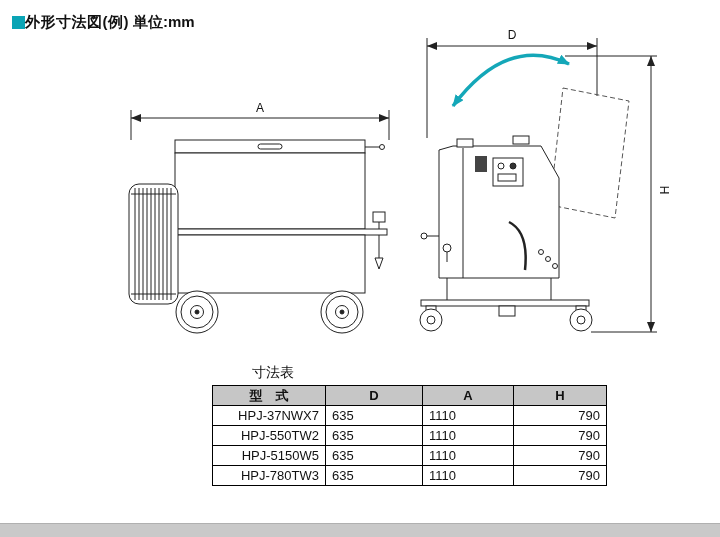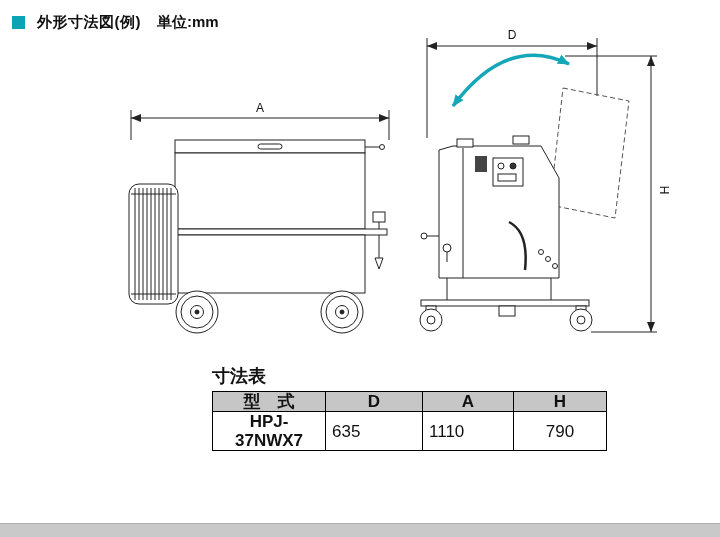--- a/index.html
+++ b/index.html
@@ -1,44 +1,44 @@
 <!DOCTYPE html>
 <html><head>
 <meta charset="utf-8">
 <style>
   html,body{margin:0;padding:0;background:#fff;}
   body{
     width:720px;height:537px;position:relative;overflow:hidden;
     font-family:"Liberation Sans","DejaVu Sans",sans-serif;color:#111;
   }
   
-  .title-row{position:absolute;left:12px;top:13px;display:flex;align-items:center;gap:12px;}
+  .title-row{position:absolute;left:12px;top:13px;display:flex;align-items:center;gap:0;}
   .accent-square{width:13px;height:13px;background:#0aa4b5;display:inline-block;}
   .page-title{font-size:15px;font-weight:bold;letter-spacing:.5px;}
   .unit{font-size:15px;margin-left:4px;font-weight:bold;}
   
   .front-view{position:absolute;left:115px;top:98px;}
   .side-view{position:absolute;left:413px;top:26px;}
   svg{overflow:visible;}
   .ln{stroke:#222;stroke-width:1;fill:none;}
   .fw{fill:#fff;}
   .dim-text{fill:#111;font-size:12px;font-family:"Liberation Sans","DejaVu Sans",sans-serif;}
   
   .table-section{position:absolute;left:212px;top:364px;}
-  .table-caption{font-size:18px;font-weight:bold;margin-bottom:3px;}
+  .table-caption{font-size:14px;font-weight:normal;margin-bottom:3px;margin-left:40px;}
   table.dims{border-collapse:collapse;background:#fff;}
   table.dims th,table.dims td{
-    border:1px solid #000;font-size:17px;height:19px;padding:0 6px;line-height:19px;
+    border:1px solid #000;font-size:13px;height:19px;padding:0 6px;line-height:19px;
   }
   table.dims th{background:#c6c6c6;font-weight:bold;text-align:center;}
-  td.model{width:100px;text-align:center;font-weight:bold;}
+  td.model{width:100px;text-align:right;}
   th.c-model{width:100px;}
   th.c-d,td.c-d{width:84px;text-align:left;}
   th.c-a,td.c-a{width:78px;}
-  th.c-h,td.c-h{width:80px;text-align:center;}
+  th.c-h,td.c-h{width:80px;text-align:right;}
   
   .bottom-bar{position:absolute;left:0;bottom:0;width:720px;height:13px;background:#c9c9c9;border-top:1px solid #b0b0b0;}
 </style>
 </head>
 <body>
 
 <div class="title-row">
   <span class="accent-square"></span>
   <span class="page-title">外形寸法図(例)</span>
   <span class="unit">単位:mm</span>
@@ -182,17 +182,35 @@
         <th class="c-h">H</th>
       </tr>
     </thead>
     <tbody>
       <tr>
         <td class="model">HPJ-37NWX7</td>
         <td class="c-d">635</td>
         <td class="c-a">1110</td>
         <td class="c-h">790</td>
       </tr>
+      <tr>
+        <td class="model">HPJ-550TW2</td>
+        <td class="c-d">635</td>
+        <td class="c-a">1110</td>
+        <td class="c-h">790</td>
+      </tr>
+      <tr>
+        <td class="model">HPJ-5150W5</td>
+        <td class="c-d">635</td>
+        <td class="c-a">1110</td>
+        <td class="c-h">790</td>
+      </tr>
+      <tr>
+        <td class="model">HPJ-780TW3</td>
+        <td class="c-d">635</td>
+        <td class="c-a">1110</td>
+        <td class="c-h">790</td>
+      </tr>
     </tbody>
   </table>
 </section>
 
 <div class="bottom-bar"></div>
 
 </body></html>

